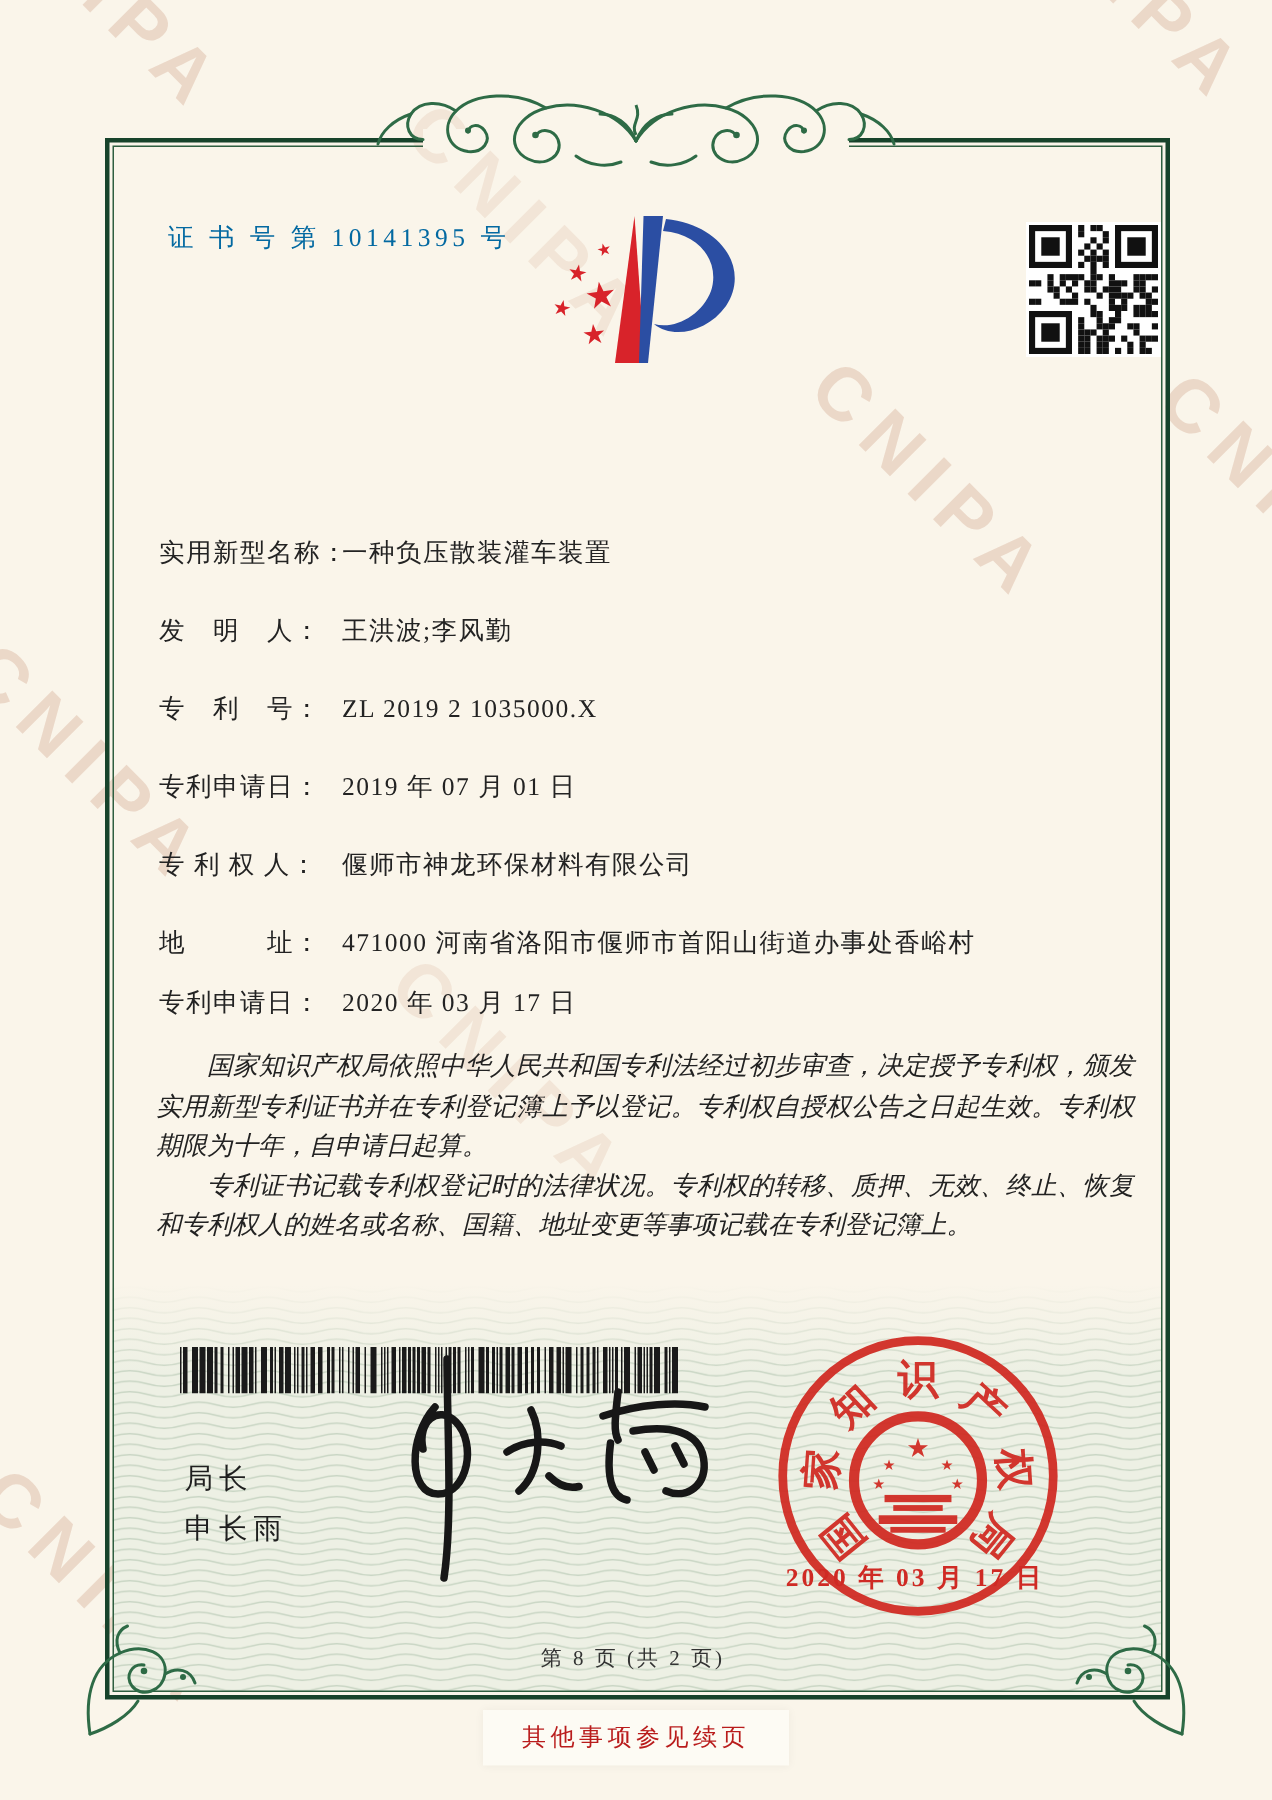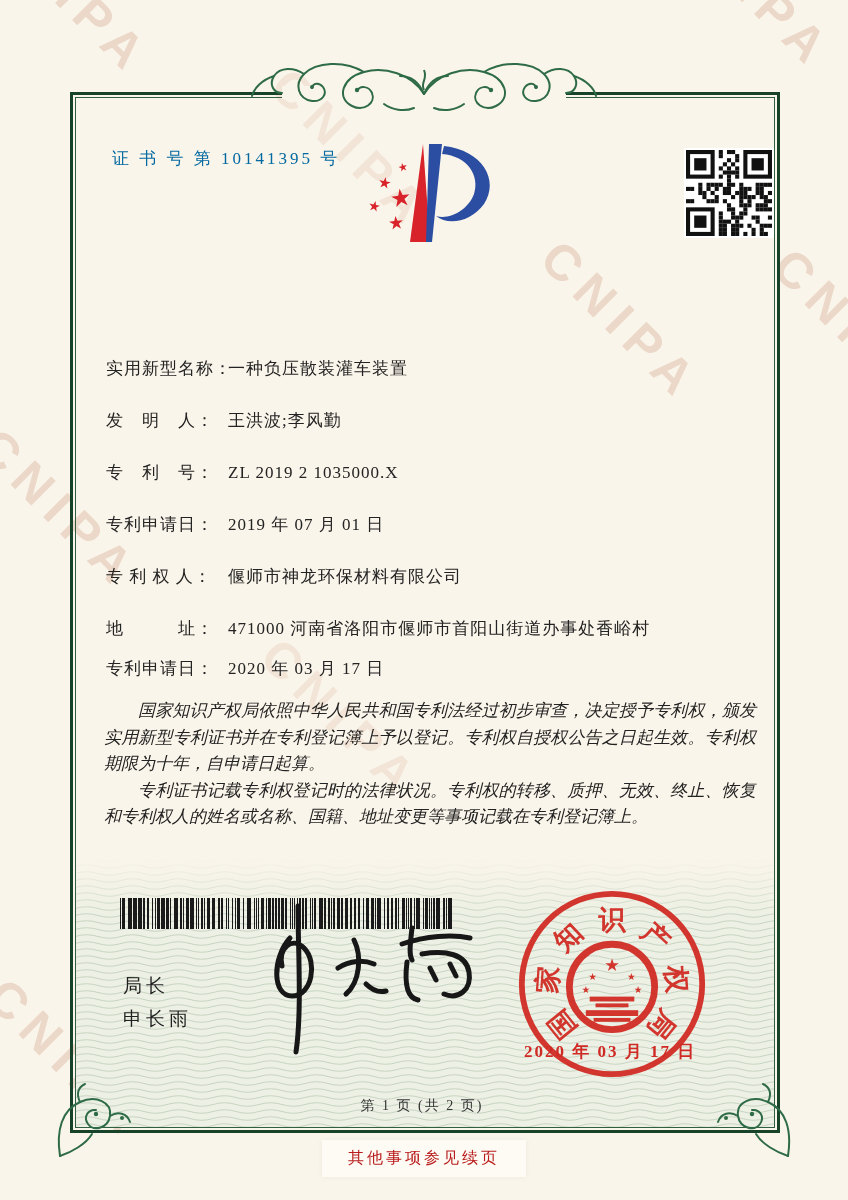--- a/index.html
+++ b/index.html
@@ -448,16 +448,16 @@
       <g fill="#d0271f">
         <rect x="76" y="112" width="46" height="5"></rect>
         <rect x="82" y="119" width="34" height="4"></rect>
         <rect x="72" y="126" width="54" height="6"></rect>
         <rect x="80" y="134" width="38" height="4"></rect>
       </g>
     </g>
   </svg>
   <div class="seal-date">2020 年 03 月 17 日</div>
 
-  <div class="pagenum">第 1 页 (共 2 页)</div>
+  <div class="pagenum">第 8 页 (共 2 页)</div>
   <div class="contnote">其他事项参见续页</div>
 
 </div>
 
 </body></html>

